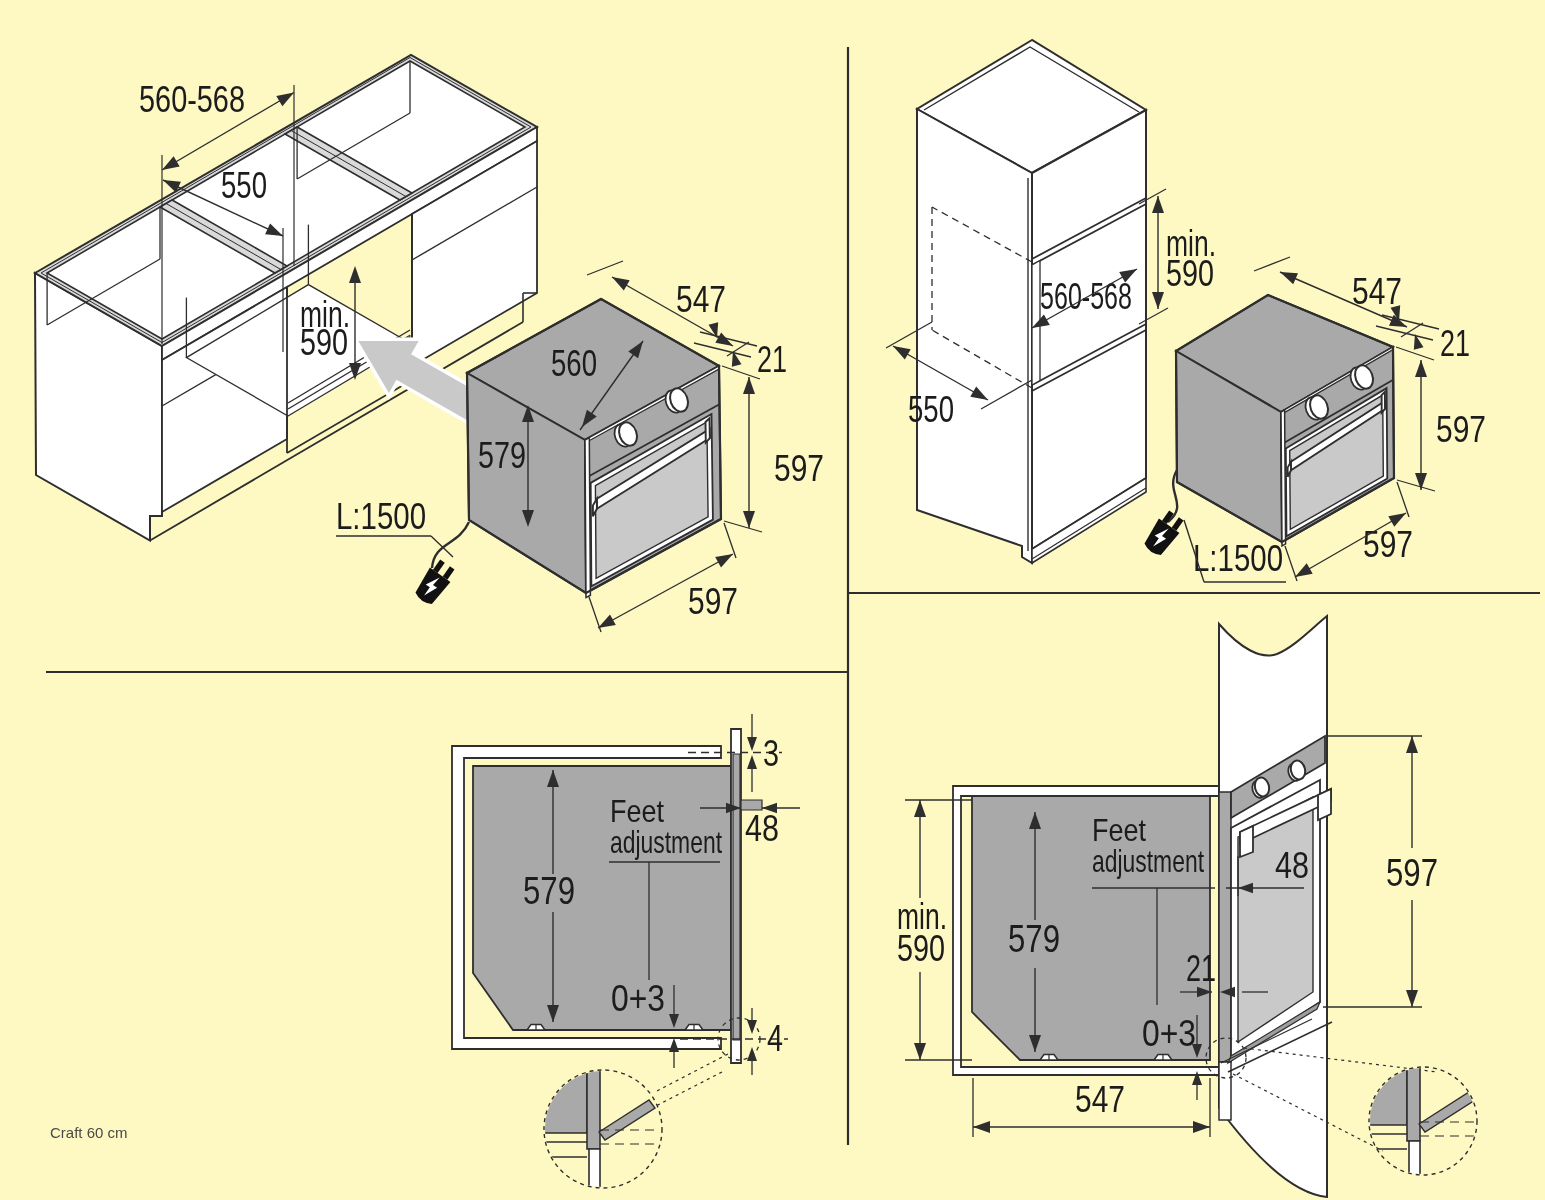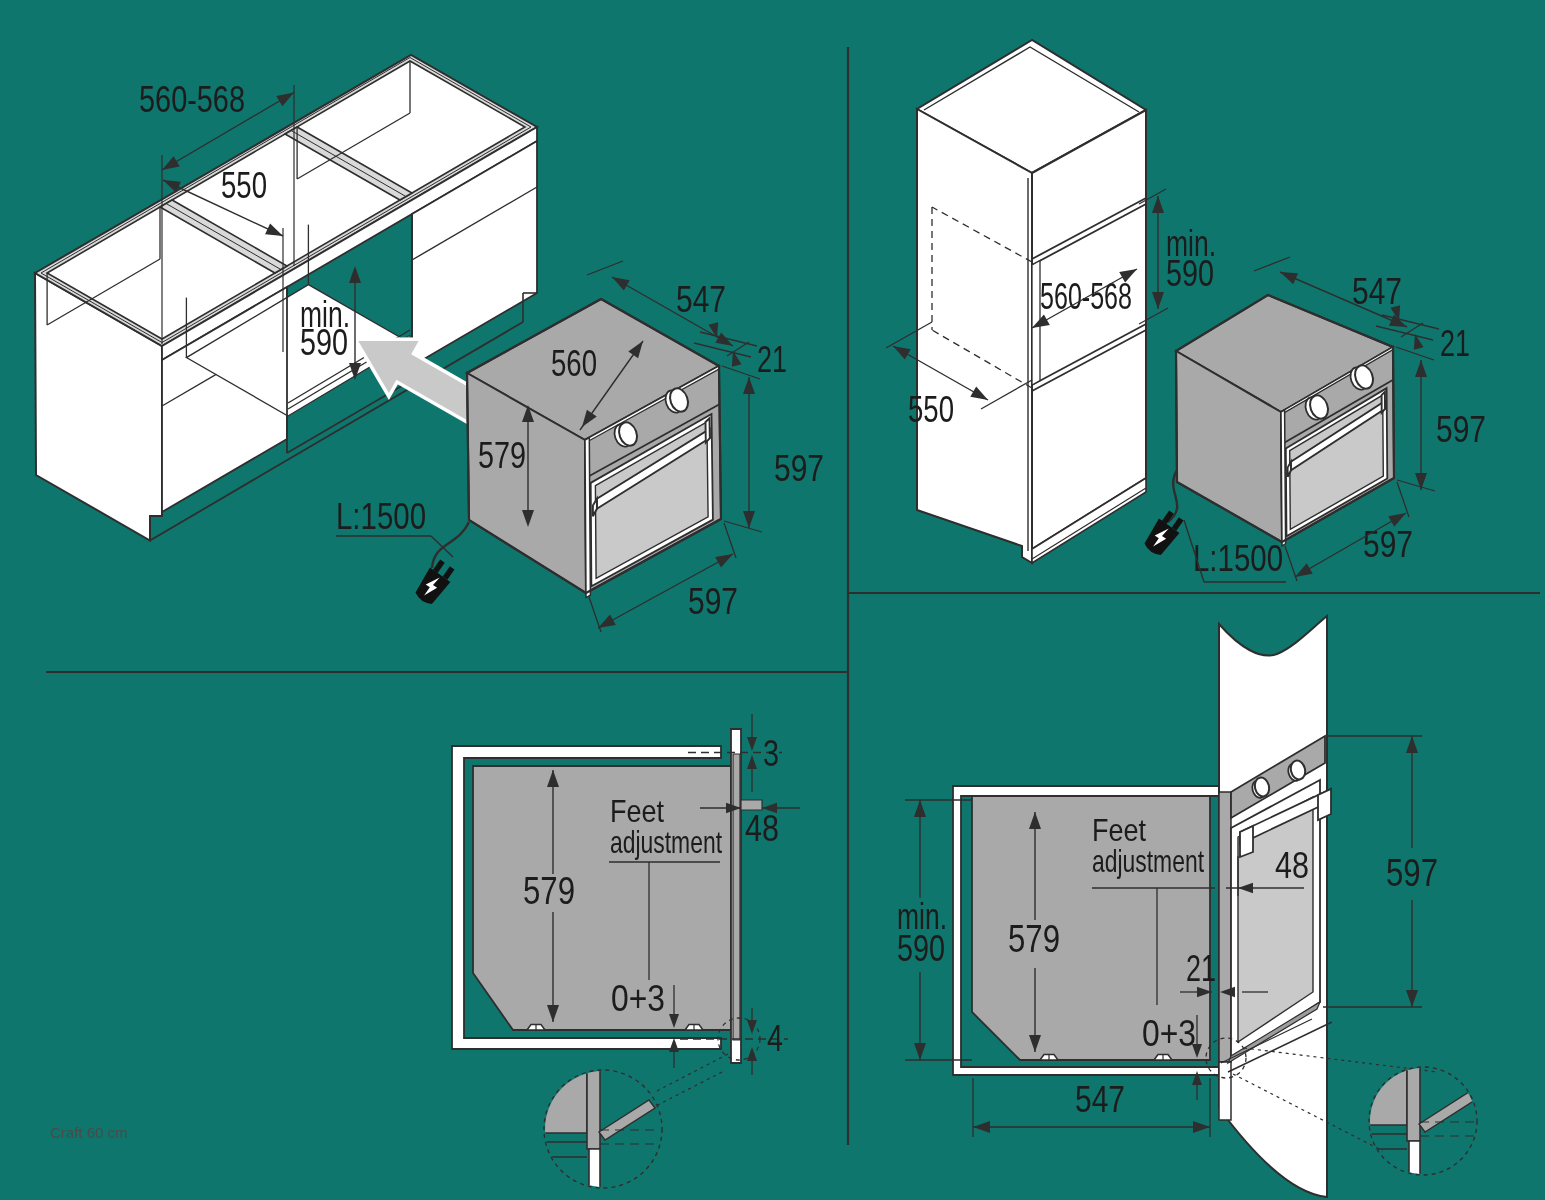--- a/index.html
+++ b/index.html
@@ -1,16 +1,16 @@
 <!DOCTYPE html>
 <html><head>
 <meta charset="utf-8">
 <style>
   html, body { margin: 0; padding: 0; background: #ffffff; }
-  .stage { position: relative; width: 1545px; height: 1200px; background: #0f766e; overflow: hidden; }
+  .stage { position: relative; width: 1545px; height: 1200px; background: #fef9c3; overflow: hidden; }
   svg { display: block; }
   text { font-family: "Liberation Sans", "DejaVu Sans", sans-serif; }
 </style>
 </head>
 <body>
 
 <div class="stage">
 <svg width="1545" height="1200" viewBox="0 0 1545 1200">
 <g>
 <line x1="848" y1="47" x2="848" y2="1145" stroke="#2e2e2e" stroke-width="2.2"></line>

